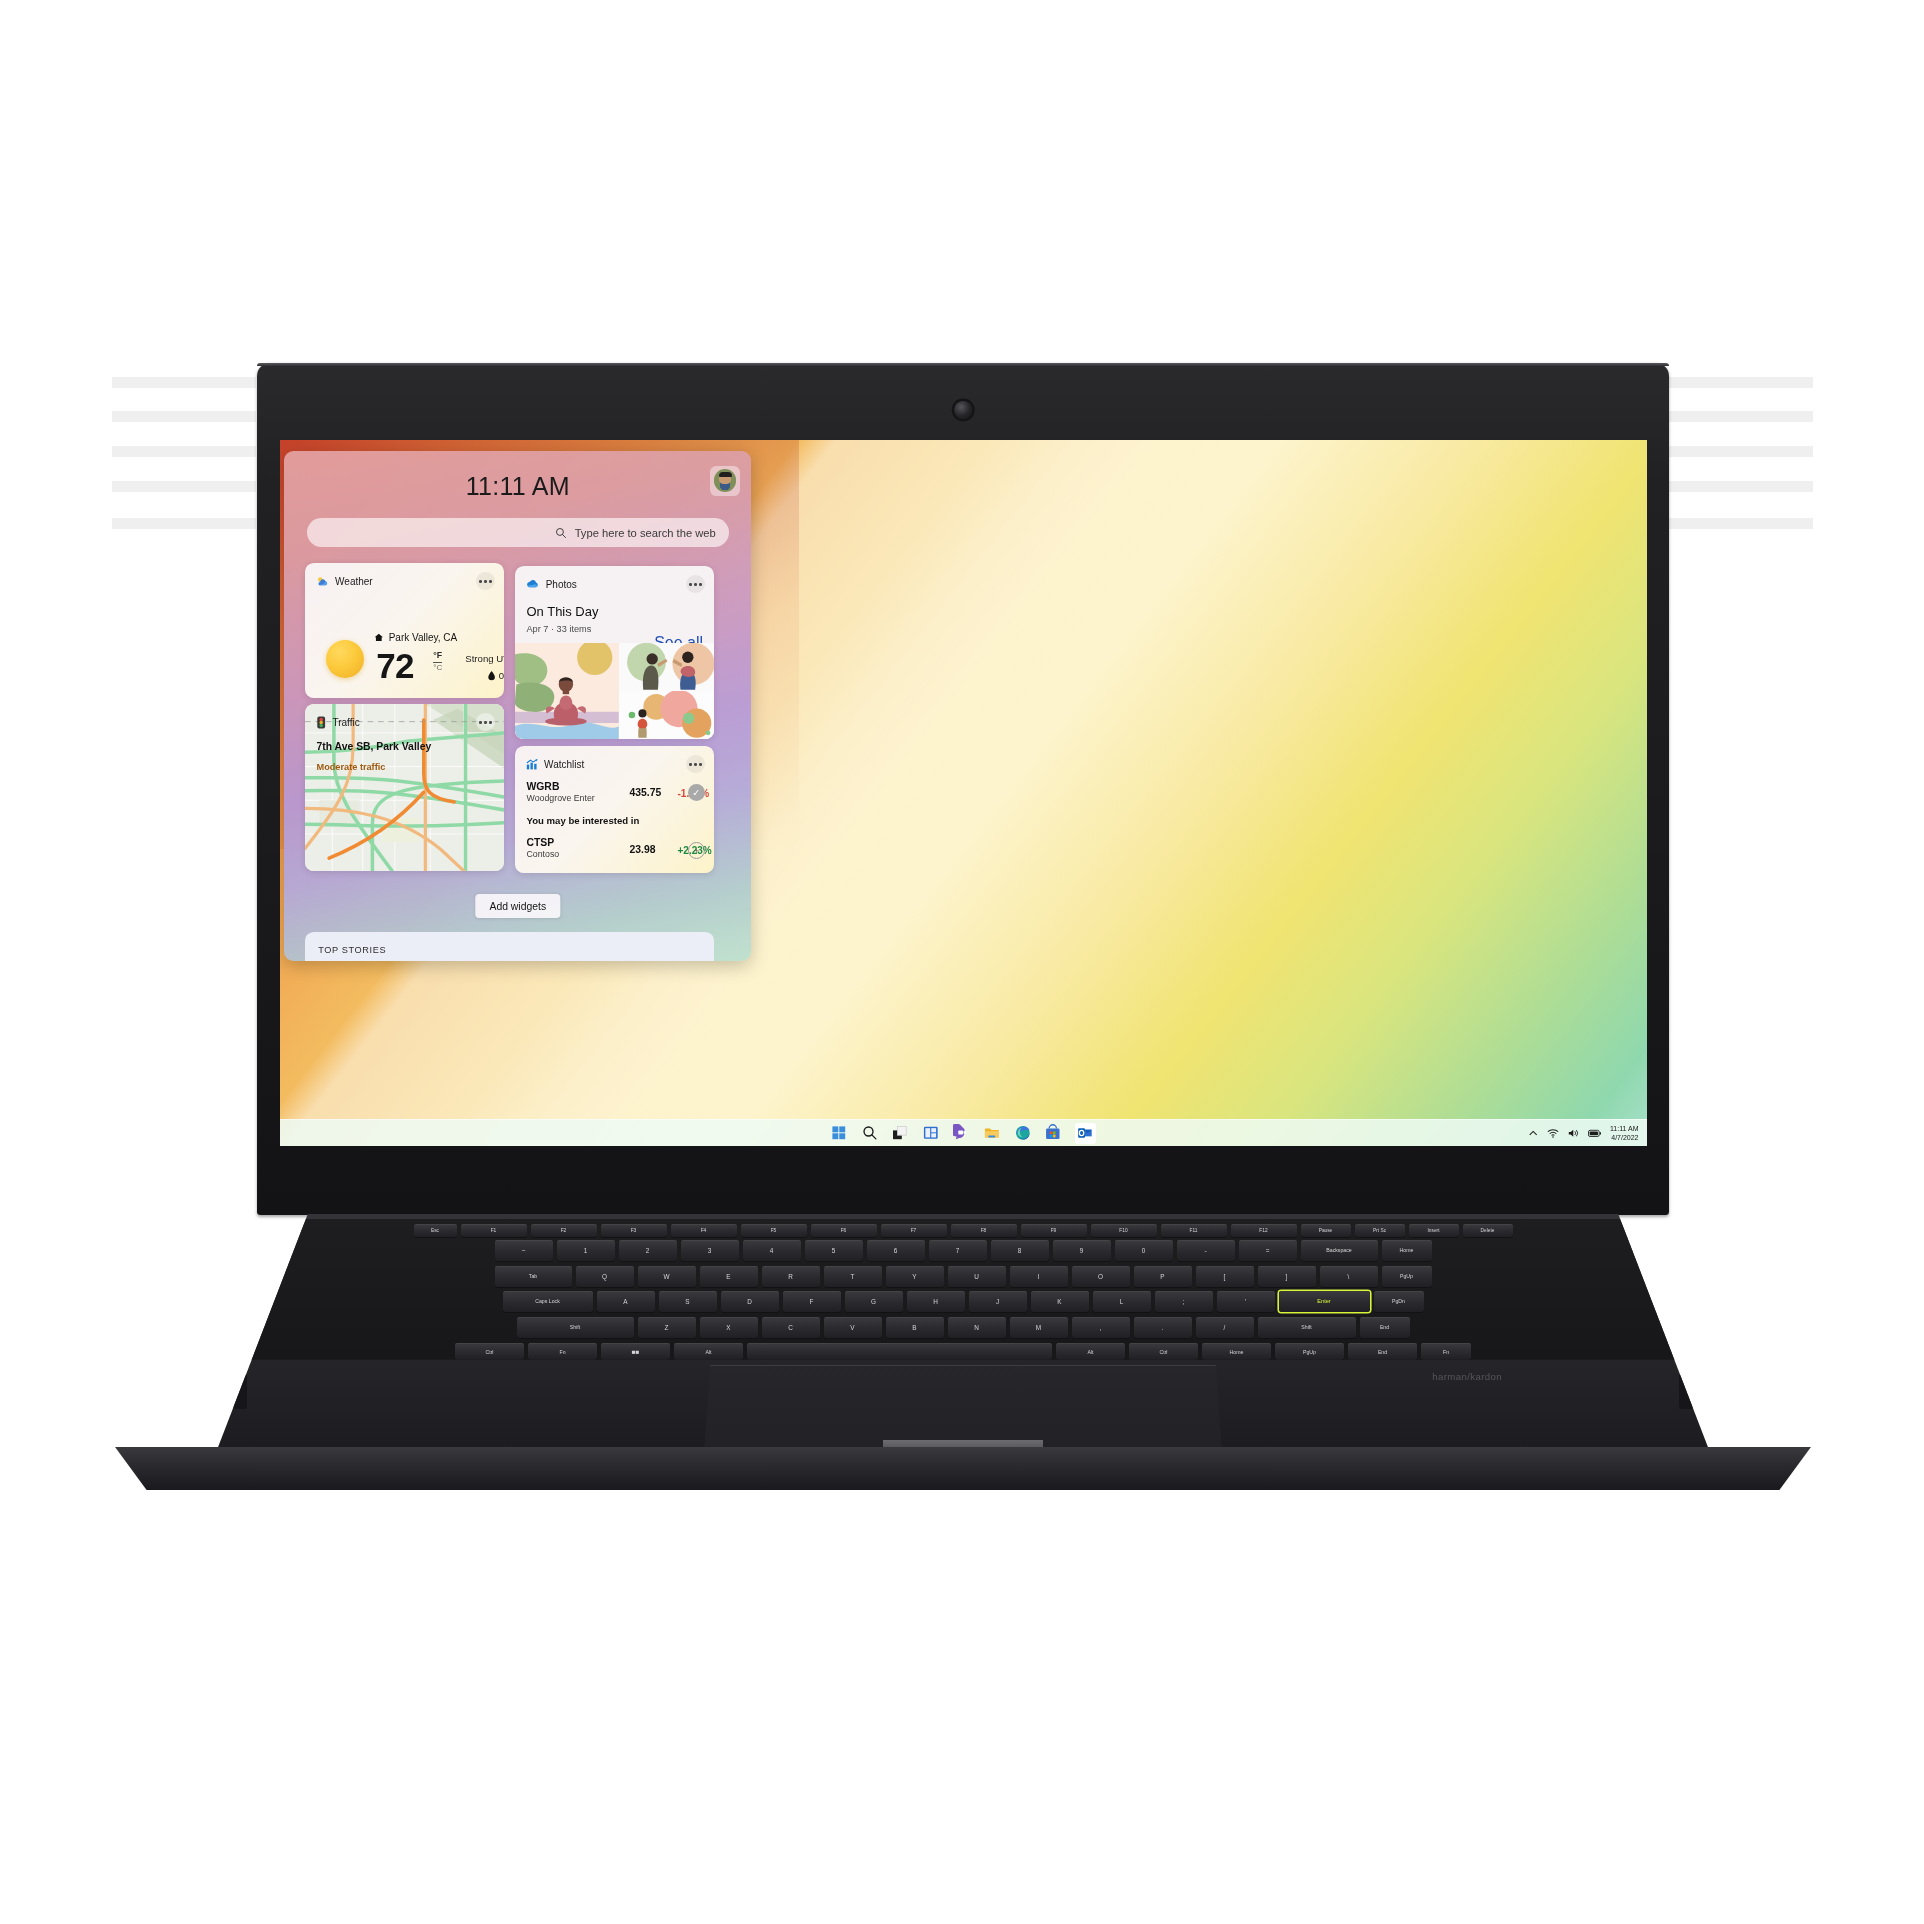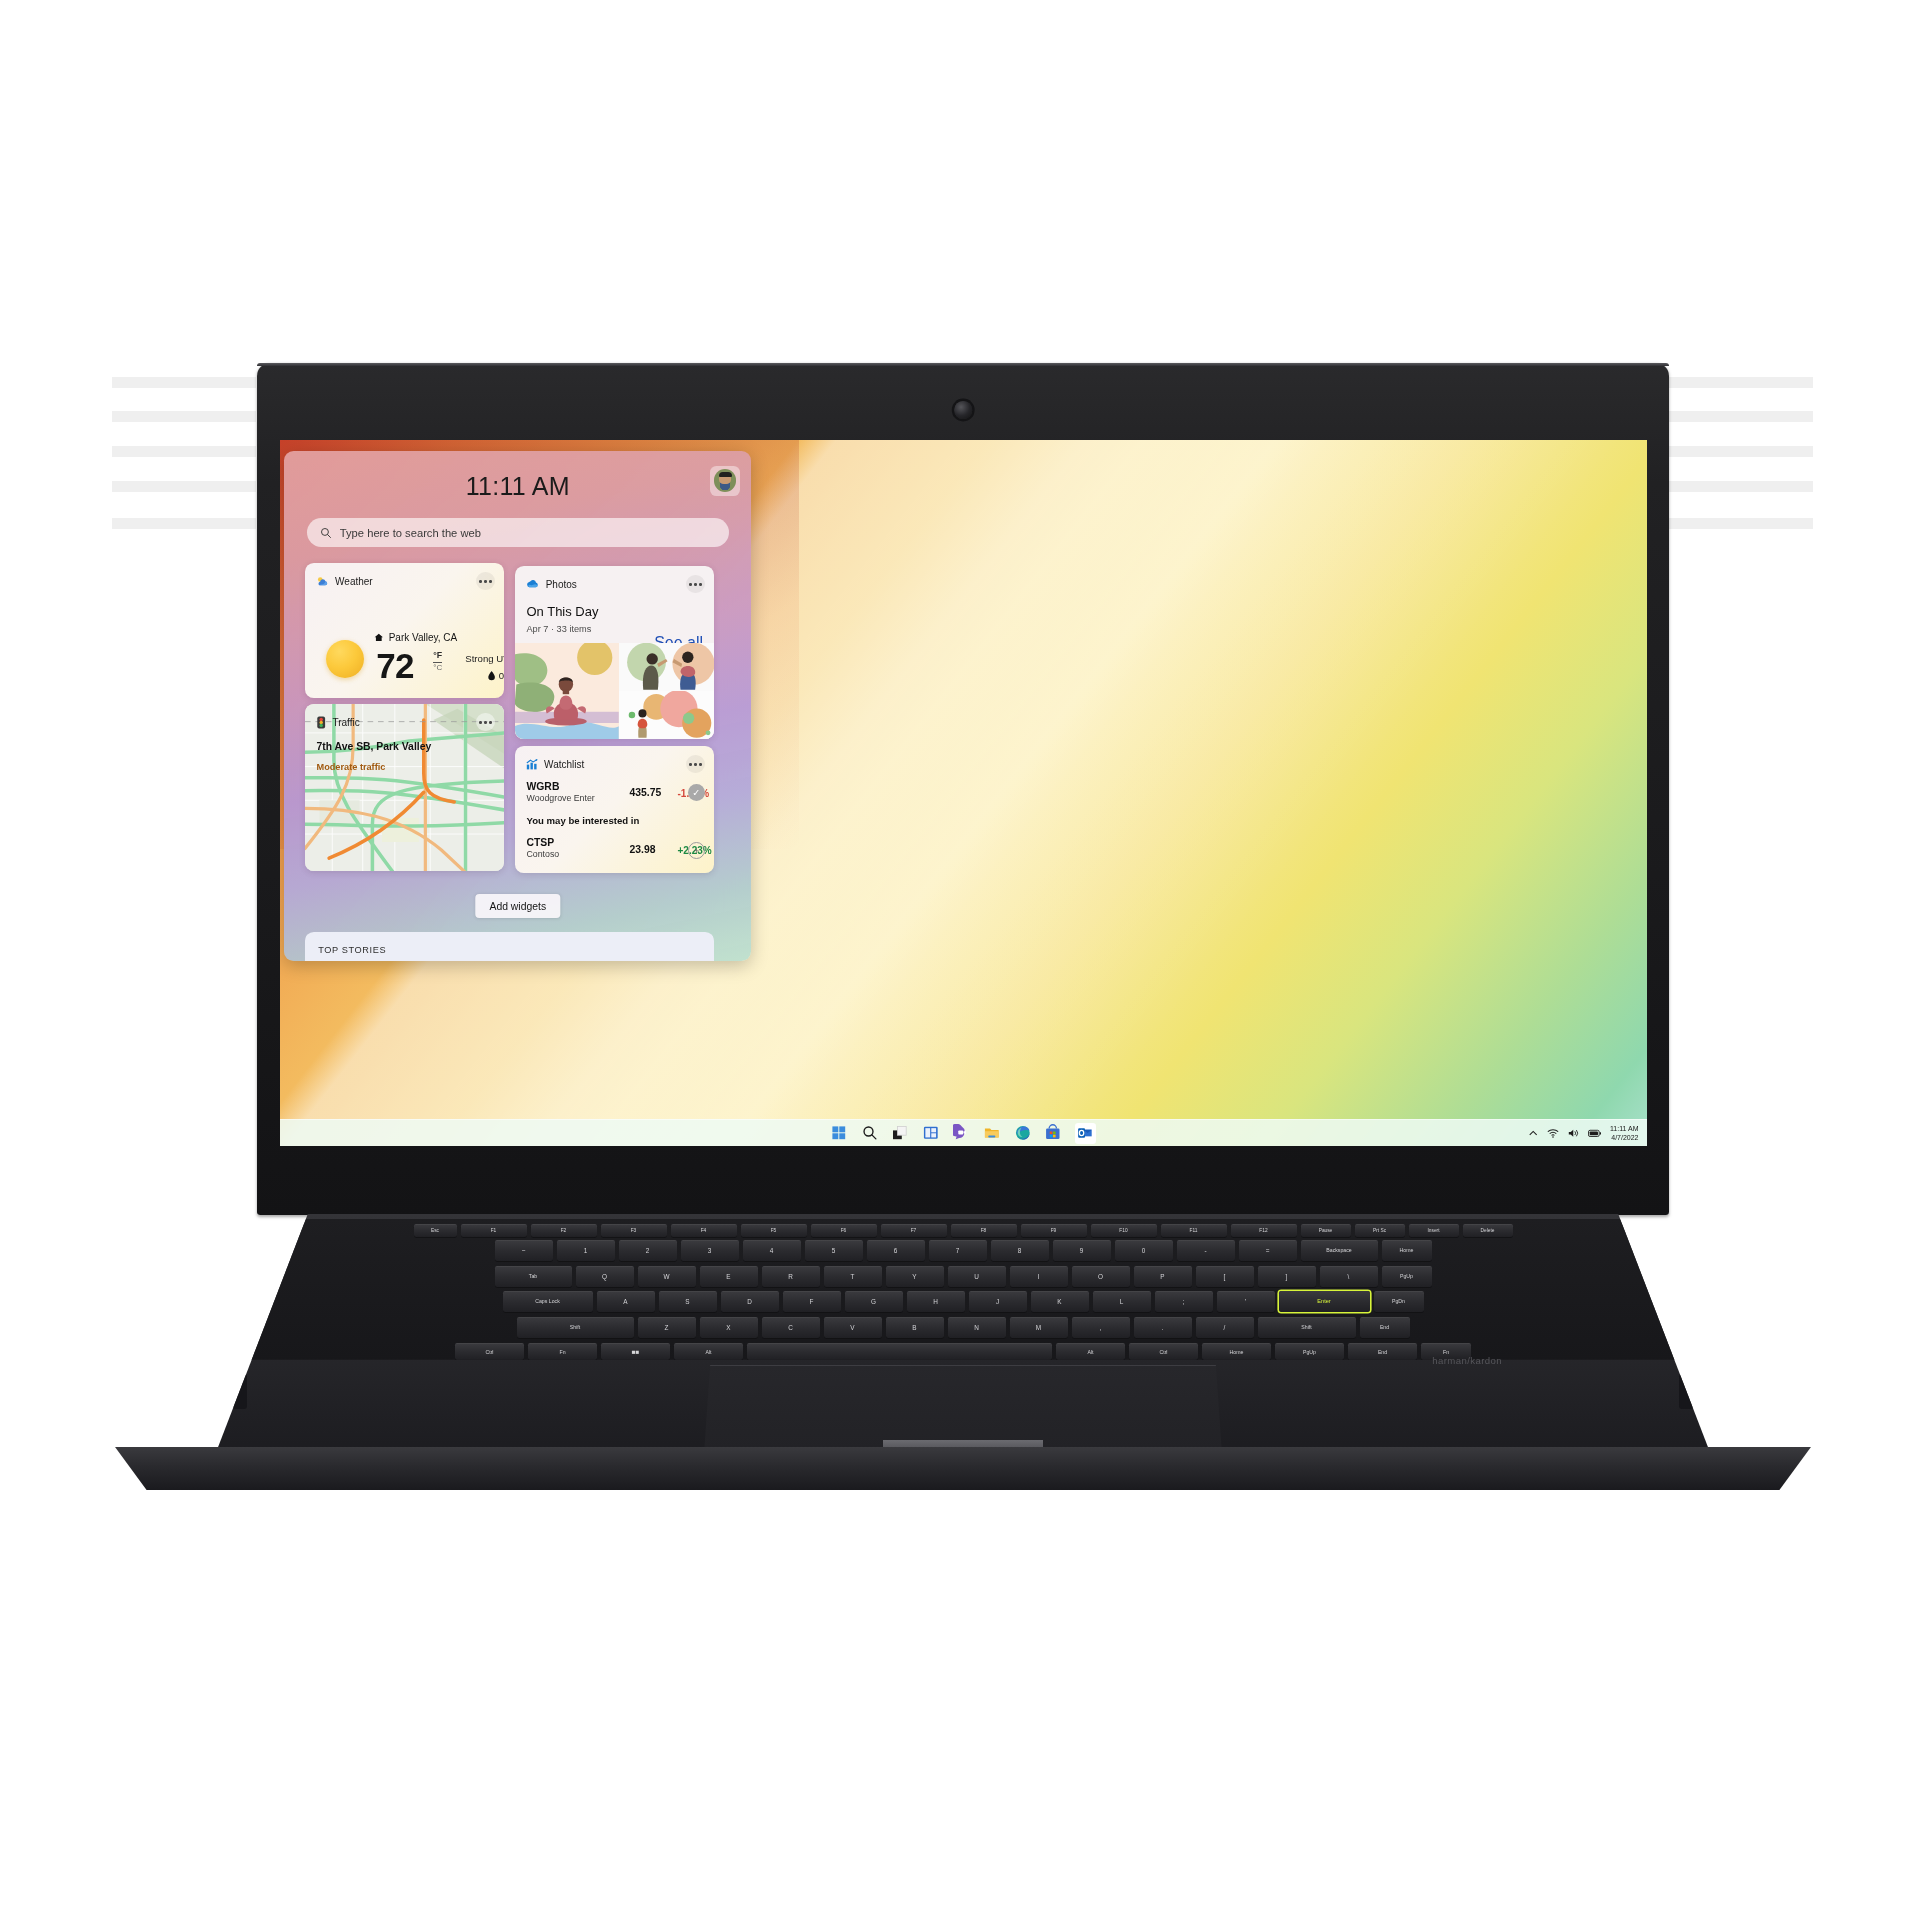--- a/index.html
+++ b/index.html
@@ -102,21 +102,21 @@
   #avatar:before{ content:""; position:absolute; left:5.6px; top:4px; width:11.2px; height:10.4px;
     border-radius:50% 50% 42% 42%; background:#c79a72; }
   #avatar:after{ content:""; position:absolute; left:4.8px; top:2.4px; width:13px; height:4.8px;
     border-radius:5.6px 5.6px 1.6px 1.6px; background:#20211f; }
 
   
   #wsearch {
     position:absolute; left:22.5px; top:67px; width:422px; height:29px;
     background:rgba(255,255,255,.62); border-radius:14.4px;
     display:flex; align-items:center; gap:8px; padding:0 13px;
-    font-size:11.2px; color:#3a3a3a;
+    font-size:11.2px; color:#3a3a3a;justify-content:flex-end;
   }
   #wsearch .glass { width:12px; height:12px; flex:0 0 12px; }
 
   
   .card {
     position:absolute; border-radius:8.8px; overflow:hidden;
     background:linear-gradient(135deg,#f7f1f3 0%, #faf5ee 48%, #fdf3c9 100%);
     box-shadow:0 1.6px 6.4px rgba(60,30,60,.14);
   }
   .card-head {
@@ -248,21 +248,21 @@
     border-radius:0 0 21px 21px;
     clip-path: polygon(1.6% 0%, 98.4% 0%, 96.6% 100%, 3.4% 100%);
   }
   #base-notch {
     position:absolute; left:50%; transform:translateX(-50%); top:226px;
     width:160px; height:21px; border-radius:0 0 11.2px 11.2px;
     background:linear-gradient(180deg,#6b6b70,#3b3b40);
   }
   .foot { position:absolute; top:160px; width:14.4px; height:35px; background:#16161a; border-radius:2.4px; }
   #hk-logo {
-    position:absolute; right:209px; top:141px; font-size:9.6px; color:#55555a;
+    position:absolute; right:209px; top:157px; font-size:9.6px; color:#55555a;
     letter-spacing:0.4px;
   }
 </style>
 </head>
 <body>
 
 <div id="stage">
 
   <div class="refl l" style="top:377px;height:11.2px"></div>
   <div class="refl l" style="top:411px;height:11.2px"></div>

